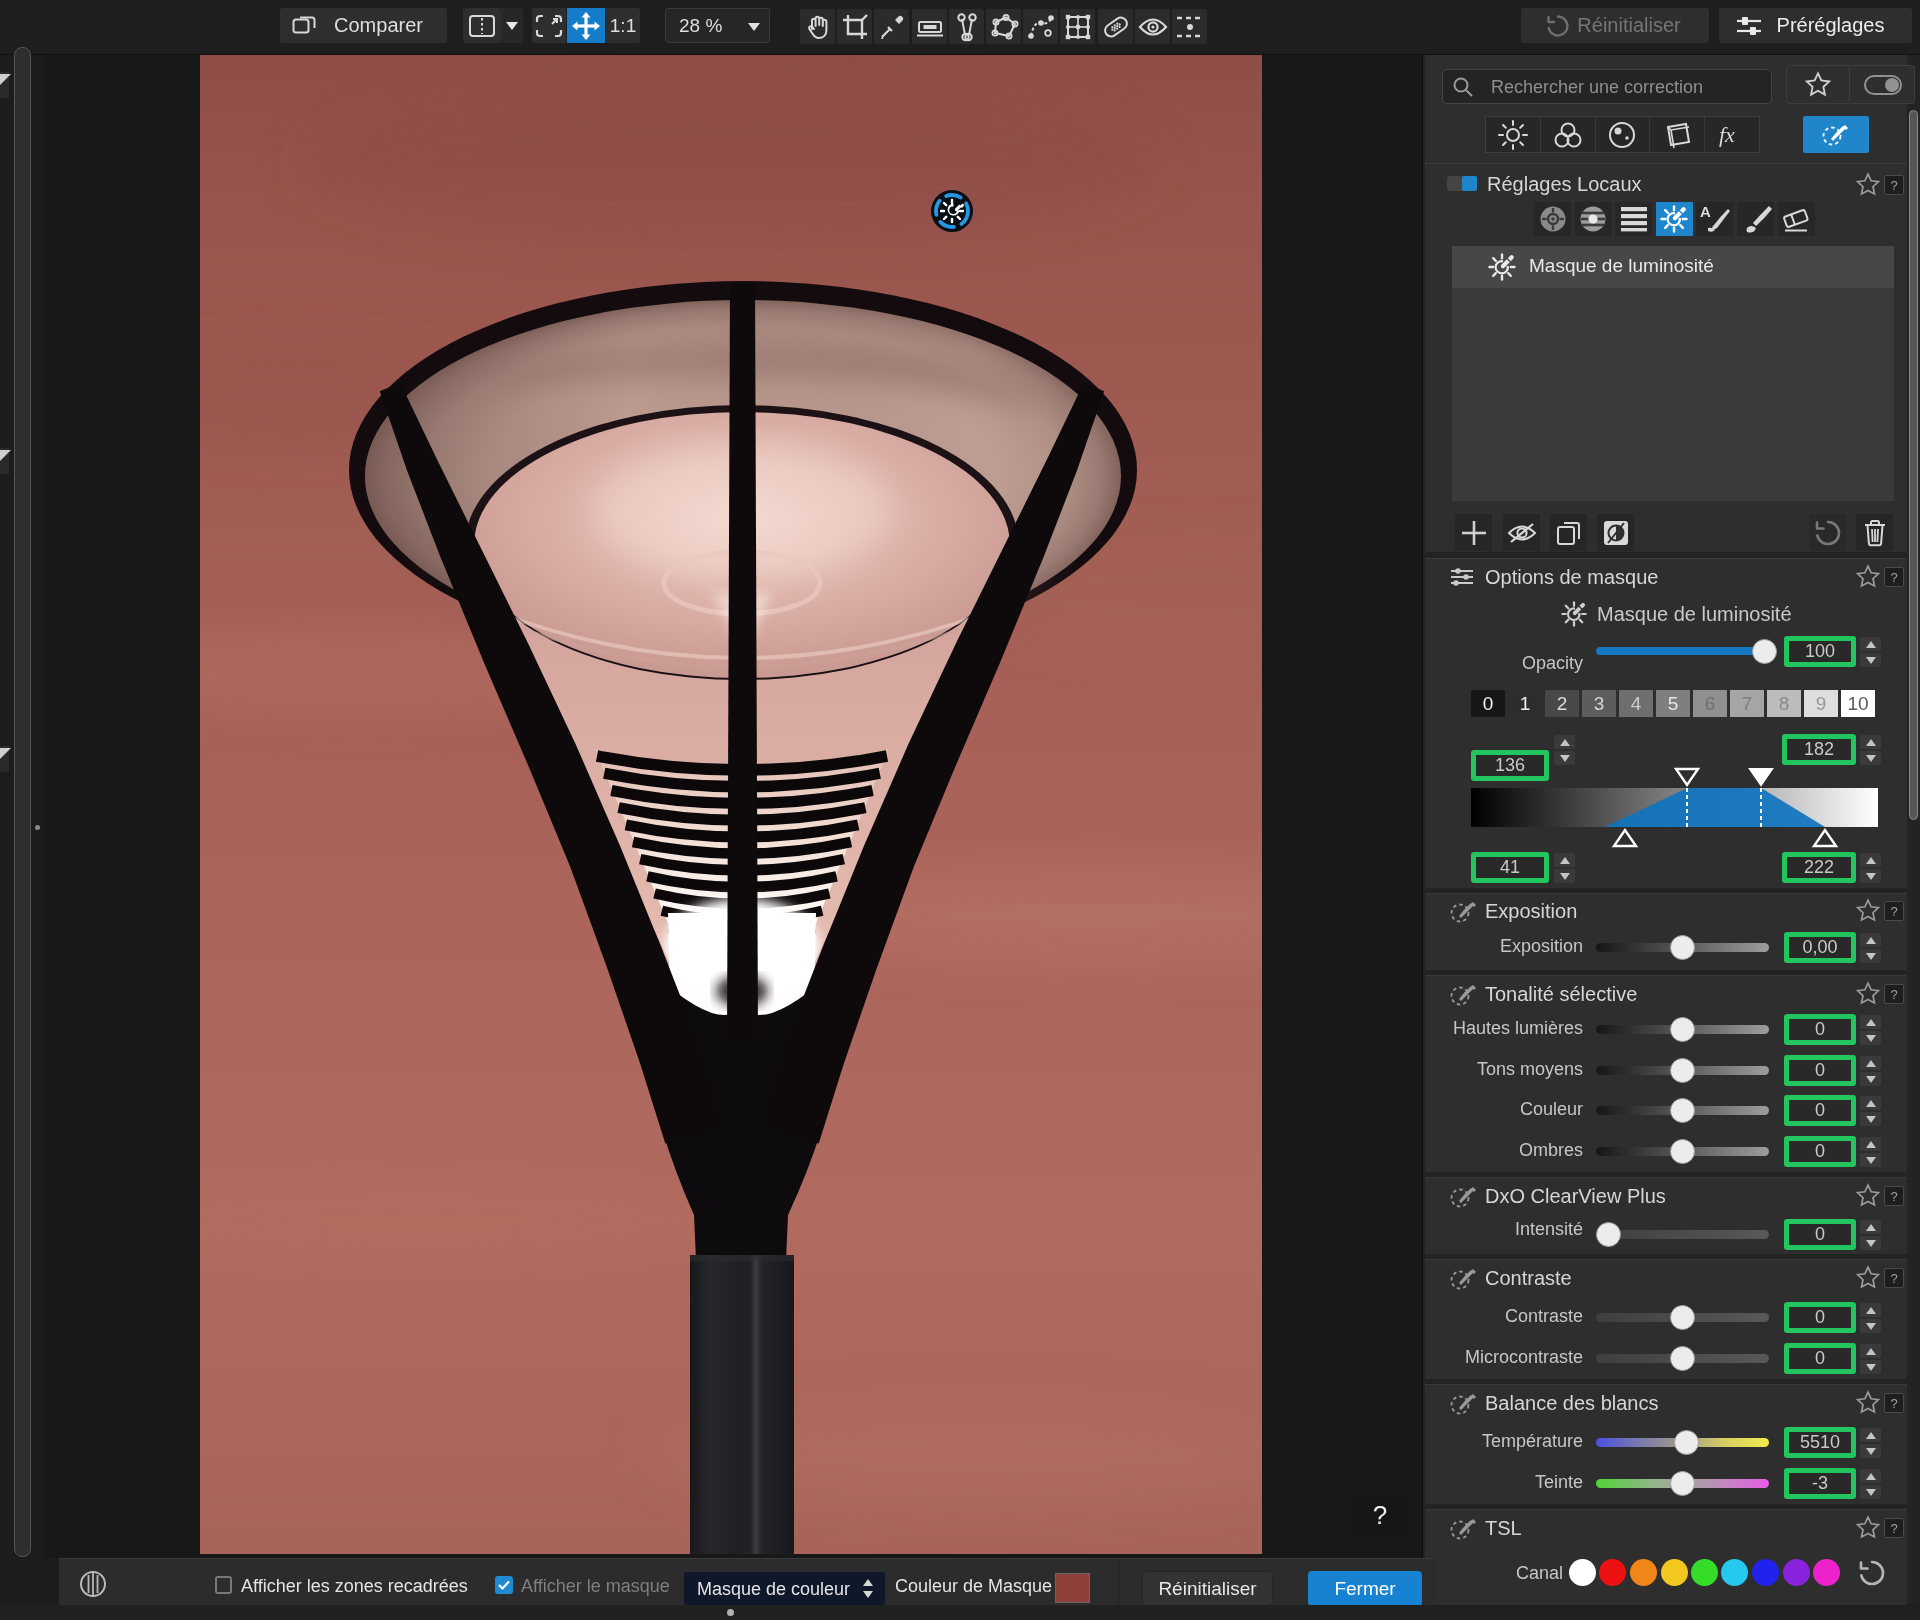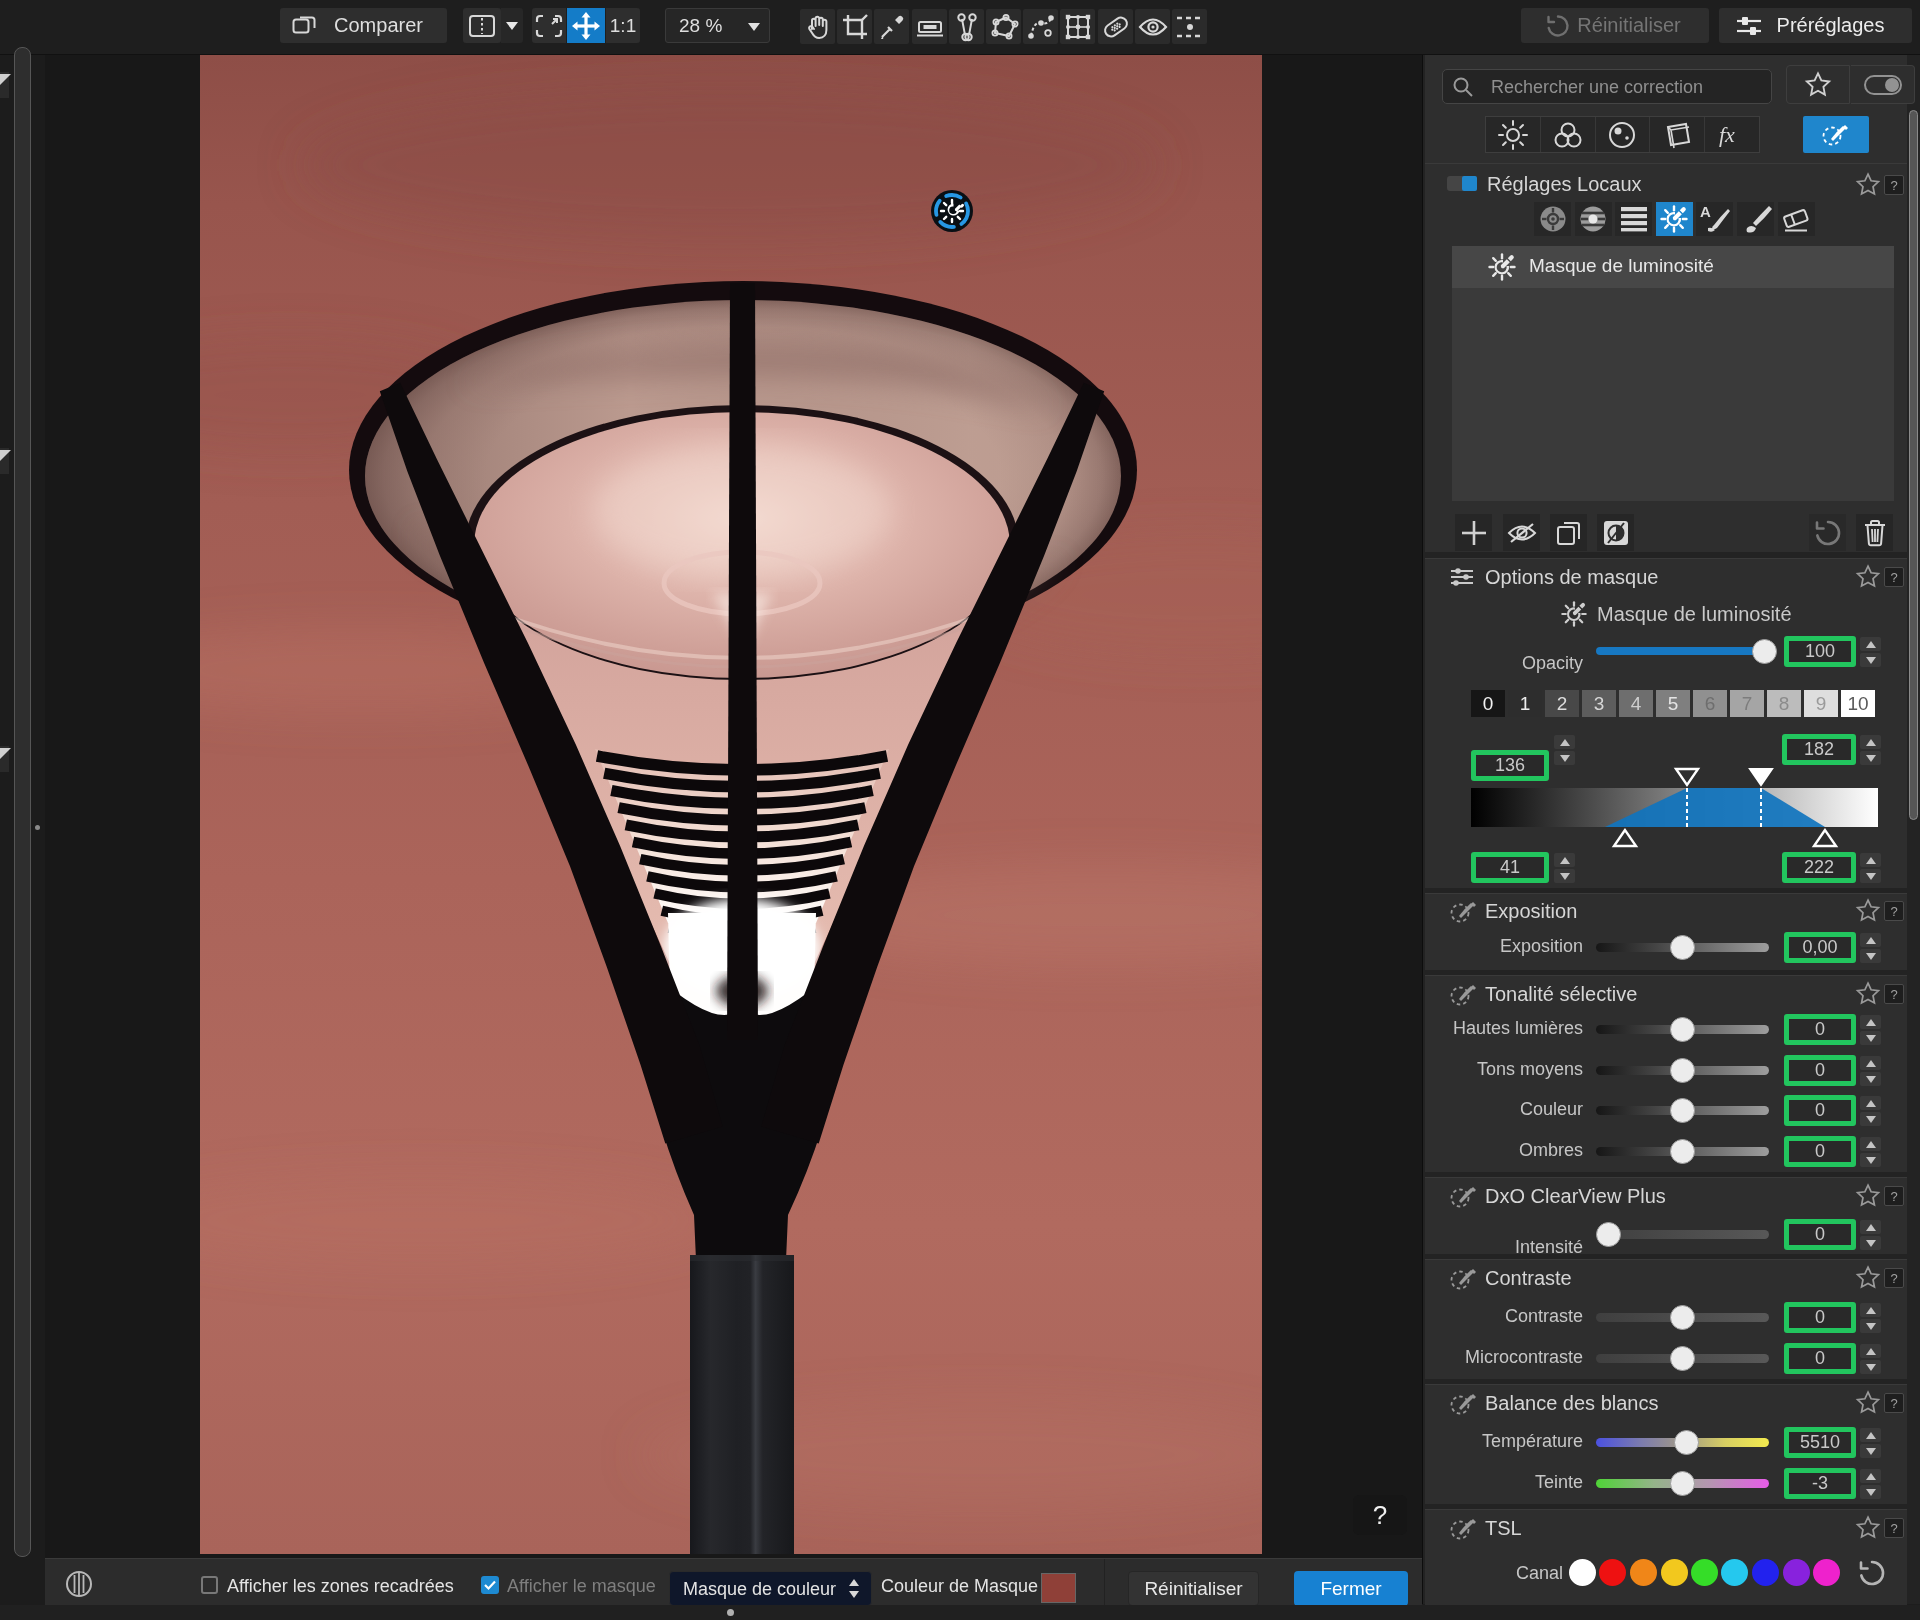--- a/index.html
+++ b/index.html
@@ -19,21 +19,21 @@
 .slabel { position:absolute; font-size:18px; color:#c6c6c6; text-align:right; }
 .vbox { position:absolute; width:72px; height:31px; background:#292929; border:5px solid #22c55e; border-radius:3px; color:#c9c9c9; font-size:18px; display:flex; align-items:center; justify-content:center; }
 .track { position:absolute; height:9px; border-radius:5px; }
 .handle { position:absolute; width:25px; height:25px; border-radius:50%; background:#ececec; border:1px solid #9a9a9a; }
 .spin { position:absolute; width:21px; height:30px; }
 .spin .up,.spin .dn { position:absolute; left:0; width:21px; height:14px; background:#3a3a3a; border-radius:2px; display:flex; align-items:center; justify-content:center; }
 .spin .up { top:0; } .spin .dn { bottom:0; }
 .tri-u { width:0; height:0; border-left:5px solid transparent; border-right:5px solid transparent; border-bottom:7px solid #c4c4c4; }
 .tri-d { width:0; height:0; border-left:5px solid transparent; border-right:5px solid transparent; border-top:7px solid #c4c4c4; }
 .qbox { position:absolute; width:20px; height:20px; background:#1e1e1e; border:1px solid #4a4a4a; border-radius:2px; color:#a0a0a0; font-size:13px; display:flex; align-items:center; justify-content:center; }
-#bottombar { position:absolute; left:45px; top:1558px; width:1377px; height:47px; background:#2c2c2c; border-top:1px solid #3a3a3a; }
+#bottombar { position:absolute; left:59px; top:1558px; width:1377px; height:47px; background:#2c2c2c; border-top:1px solid #3a3a3a; }
 #bstrip { position:absolute; left:0; top:1605px; width:1920px; height:15px; background:#202020; }
 </style>
 </head>
 <body>
 <div id="root">
   <div id="toolbar">
 <div class="tbtn" style="left:280px;width:167px;">
   <div style="position:absolute;left:12px;top:5px;"><svg width="26" height="24" viewBox="0 0 26 24">
             <rect x="1.5" y="6.5" width="15" height="13" rx="2.5" fill="none" stroke="#d8d8d8" stroke-width="2"></rect>
             <path d="M8,4.5 h12 a2.5,2.5 0 0 1 2.5,2.5 v8" fill="none" stroke="#d8d8d8" stroke-width="2"></path>
@@ -768,21 +768,21 @@
         <div class="abs" style="left:24px;top:6px;width:30px;height:26px;"><svg width="30" height="26" viewBox="0 0 30 26">
             <circle cx="11" cy="14" r="8.5" fill="none" stroke="#999" stroke-width="1.8" stroke-dasharray="3.5 3"></circle>
             <path d="M10,17 Q15,10 22,4 L24.5,6.5 Q18,13 12,19 Z" fill="#999"></path>
             <path d="M24,3 l3,3 -2,2 -3,-3 Z" fill="#999"></path>
           </svg></div>
 <div class="shead" style="left:60px;top:7px;">DxO ClearView Plus</div>
 <div class="abs" style="left:430px;top:5px;"><svg width="26" height="26" viewBox="0 0 26 26">
             <path d="M15,2.5 l3.6,7.6 8.4,1.1 -6.2,5.8 1.6,8.3 -7.4,-4.1 -7.4,4.1 1.6,-8.3 -6.2,-5.8 8.4,-1.1 Z" transform="scale(0.8666666666666667)" fill="none" stroke="#9a9a9a" stroke-width="2"></path>
           </svg></div>
 <div class="qbox" style="left:459px;top:8px;">?</div>
-<div class="slabel" style="left:18px;top:59px;width:140px;">Intensité</div>
+<div class="slabel" style="left:18px;top:41px;width:140px;">Intensité</div>
 <div class="track" style="left:171px;top:52px;width:173px;background:linear-gradient(to right,#3f3f3f,#585858);"></div>
 <div class="handle" style="left:171px;top:44px;"></div>
 <div class="vbox" style="left:359px;top:41px;">0</div>
 <div class="spin" style="left:435px;top:42px;">
           <div class="up">
             <div class="tri-u"></div>
           </div>
           <div class="dn">
             <div class="tri-d"></div>
           </div>

